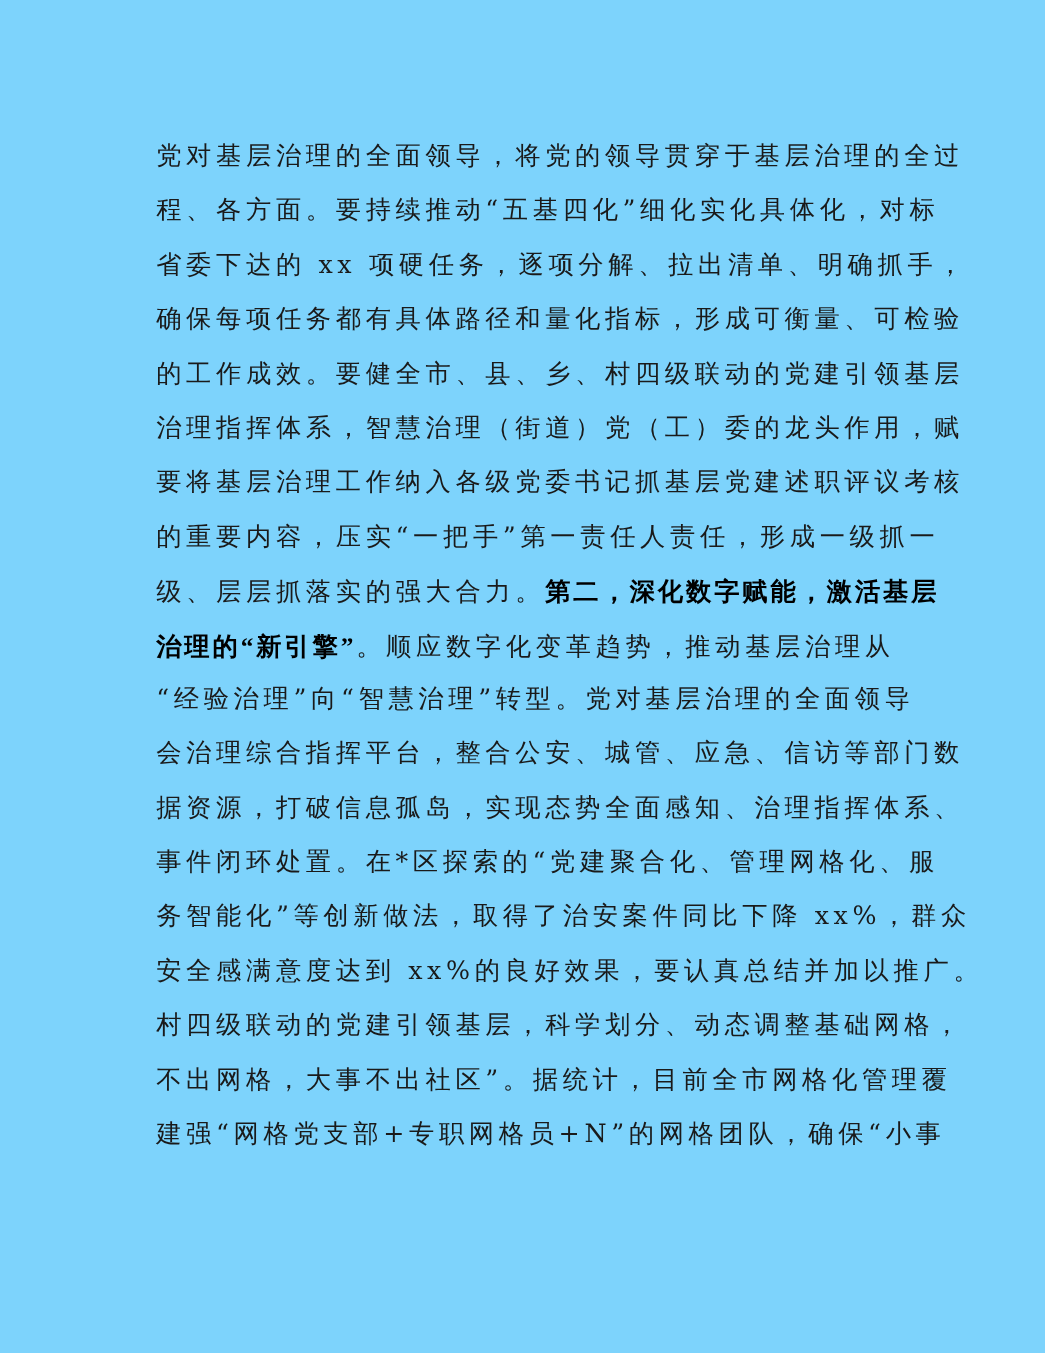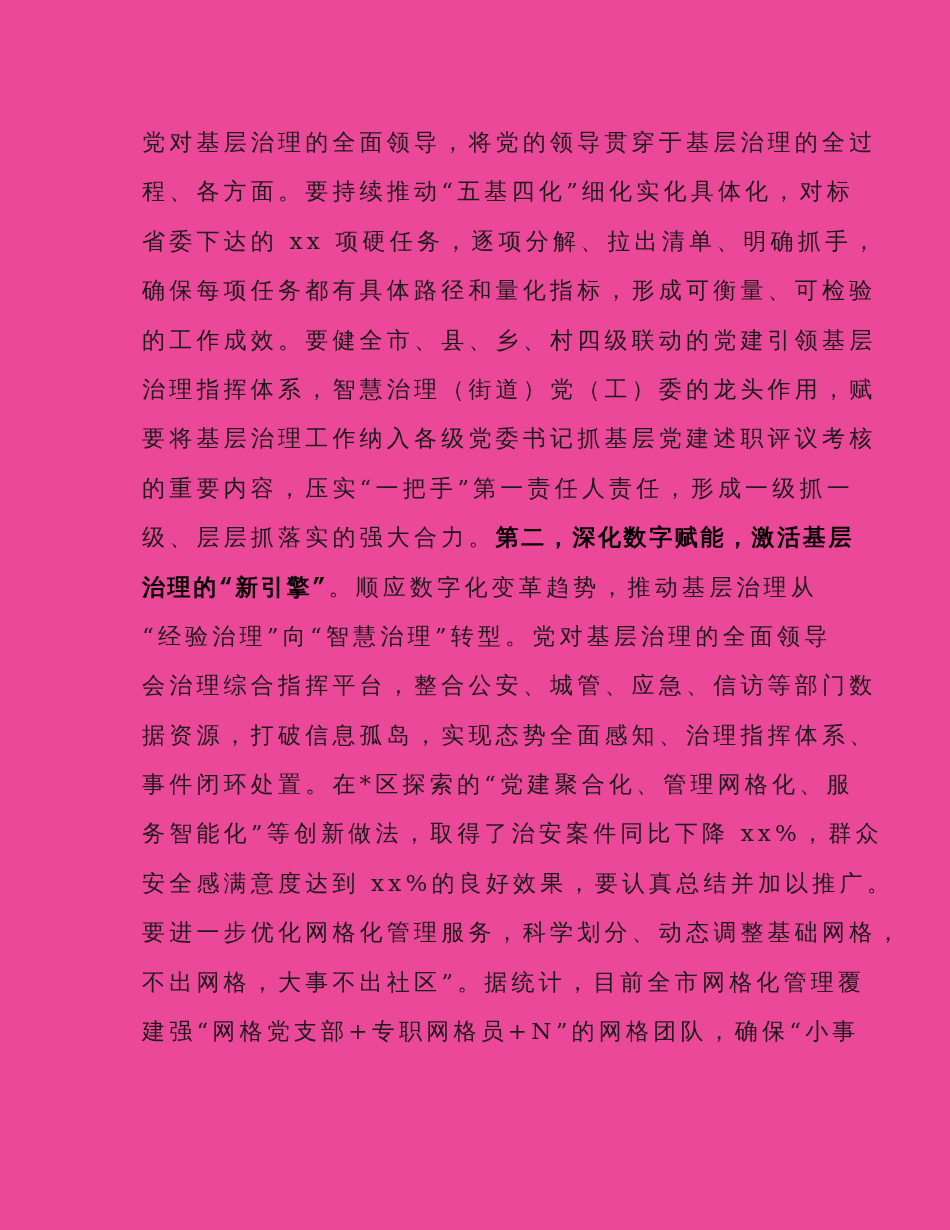--- a/index.html
+++ b/index.html
@@ -1,25 +1,25 @@
 <!DOCTYPE html>
 <html><head>
 <meta charset="utf-8">
 <style>
   html, body { margin: 0; padding: 0; background: #ffffff; }
   body { width: 950px; height: 1230px; position: relative; overflow: hidden; }
-  .page { position: absolute; left: 0; top: 0; width: 950px; height: 1230px; background: #ec4899; }
+  .page { position: absolute; left: 0; top: 0; width: 950px; height: 1230px; background: #7dd3fc; }
   .body-text {
     position: absolute; left: 142px; top: 118px; width: 680px;
     font-family: "DejaVu Serif", "Liberation Serif", serif;
     font-size: 23px; color: #1a1a1a;
     letter-spacing: 4.2px;
   }
   .line { height: 49.4px; line-height: 49.4px; white-space: nowrap; }
-  .bold { font-family: Liberation Mono, monospace; font-weight: bold; letter-spacing: 2.6px; color: #000; }
+  .bold { font-family: Liberation Serif, serif; font-weight: bold; letter-spacing: 2.6px; color: #000; }
 </style>
 </head>
 <body>
 
 <div class="page">
   <div class="body-text" id="body">
       <div class="line"><span>党对基层治理的全面领导，将党的领导贯穿于基层治理的全过</span></div>
       <div class="line"><span>程、各方面。要持续推动“五基四化”细化实化具体化，对标</span></div>
       <div class="line"><span>省委下达的 xx 项硬任务，逐项分解、拉出清单、明确抓手，</span></div>
       <div class="line"><span>确保每项任务都有具体路径和量化指标，形成可衡量、可检验</span></div>
@@ -28,17 +28,17 @@
       <div class="line"><span>要将基层治理工作纳入各级党委书记抓基层党建述职评议考核</span></div>
       <div class="line"><span>的重要内容，压实“一把手”第一责任人责任，形成一级抓一</span></div>
       <div class="line"><span>级、层层抓落实的强大合力。</span><span class="bold">第二，深化数字赋能，激活基层</span></div>
       <div class="line"><span class="bold">治理的“新引擎”</span><span>。顺应数字化变革趋势，推动基层治理从</span></div>
       <div class="line"><span>“经验治理”向“智慧治理”转型。党对基层治理的全面领导</span></div>
       <div class="line"><span>会治理综合指挥平台，整合公安、城管、应急、信访等部门数</span></div>
       <div class="line"><span>据资源，打破信息孤岛，实现态势全面感知、治理指挥体系、</span></div>
       <div class="line"><span>事件闭环处置。在*区探索的“党建聚合化、管理网格化、服</span></div>
       <div class="line"><span>务智能化”等创新做法，取得了治安案件同比下降 xx%，群众</span></div>
       <div class="line"><span>安全感满意度达到 xx%的良好效果，要认真总结并加以推广。</span></div>
-      <div class="line"><span>要进一步优化网格化管理服务，科学划分、动态调整基础网格，</span></div>
+      <div class="line"><span>村四级联动的党建引领基层，科学划分、动态调整基础网格，</span></div>
       <div class="line"><span>不出网格，大事不出社区”。据统计，目前全市网格化管理覆</span></div>
       <div class="line"><span>建强“网格党支部+专职网格员+N”的网格团队，确保“小事</span></div>
     </div>
 </div>
 
 </body></html>

